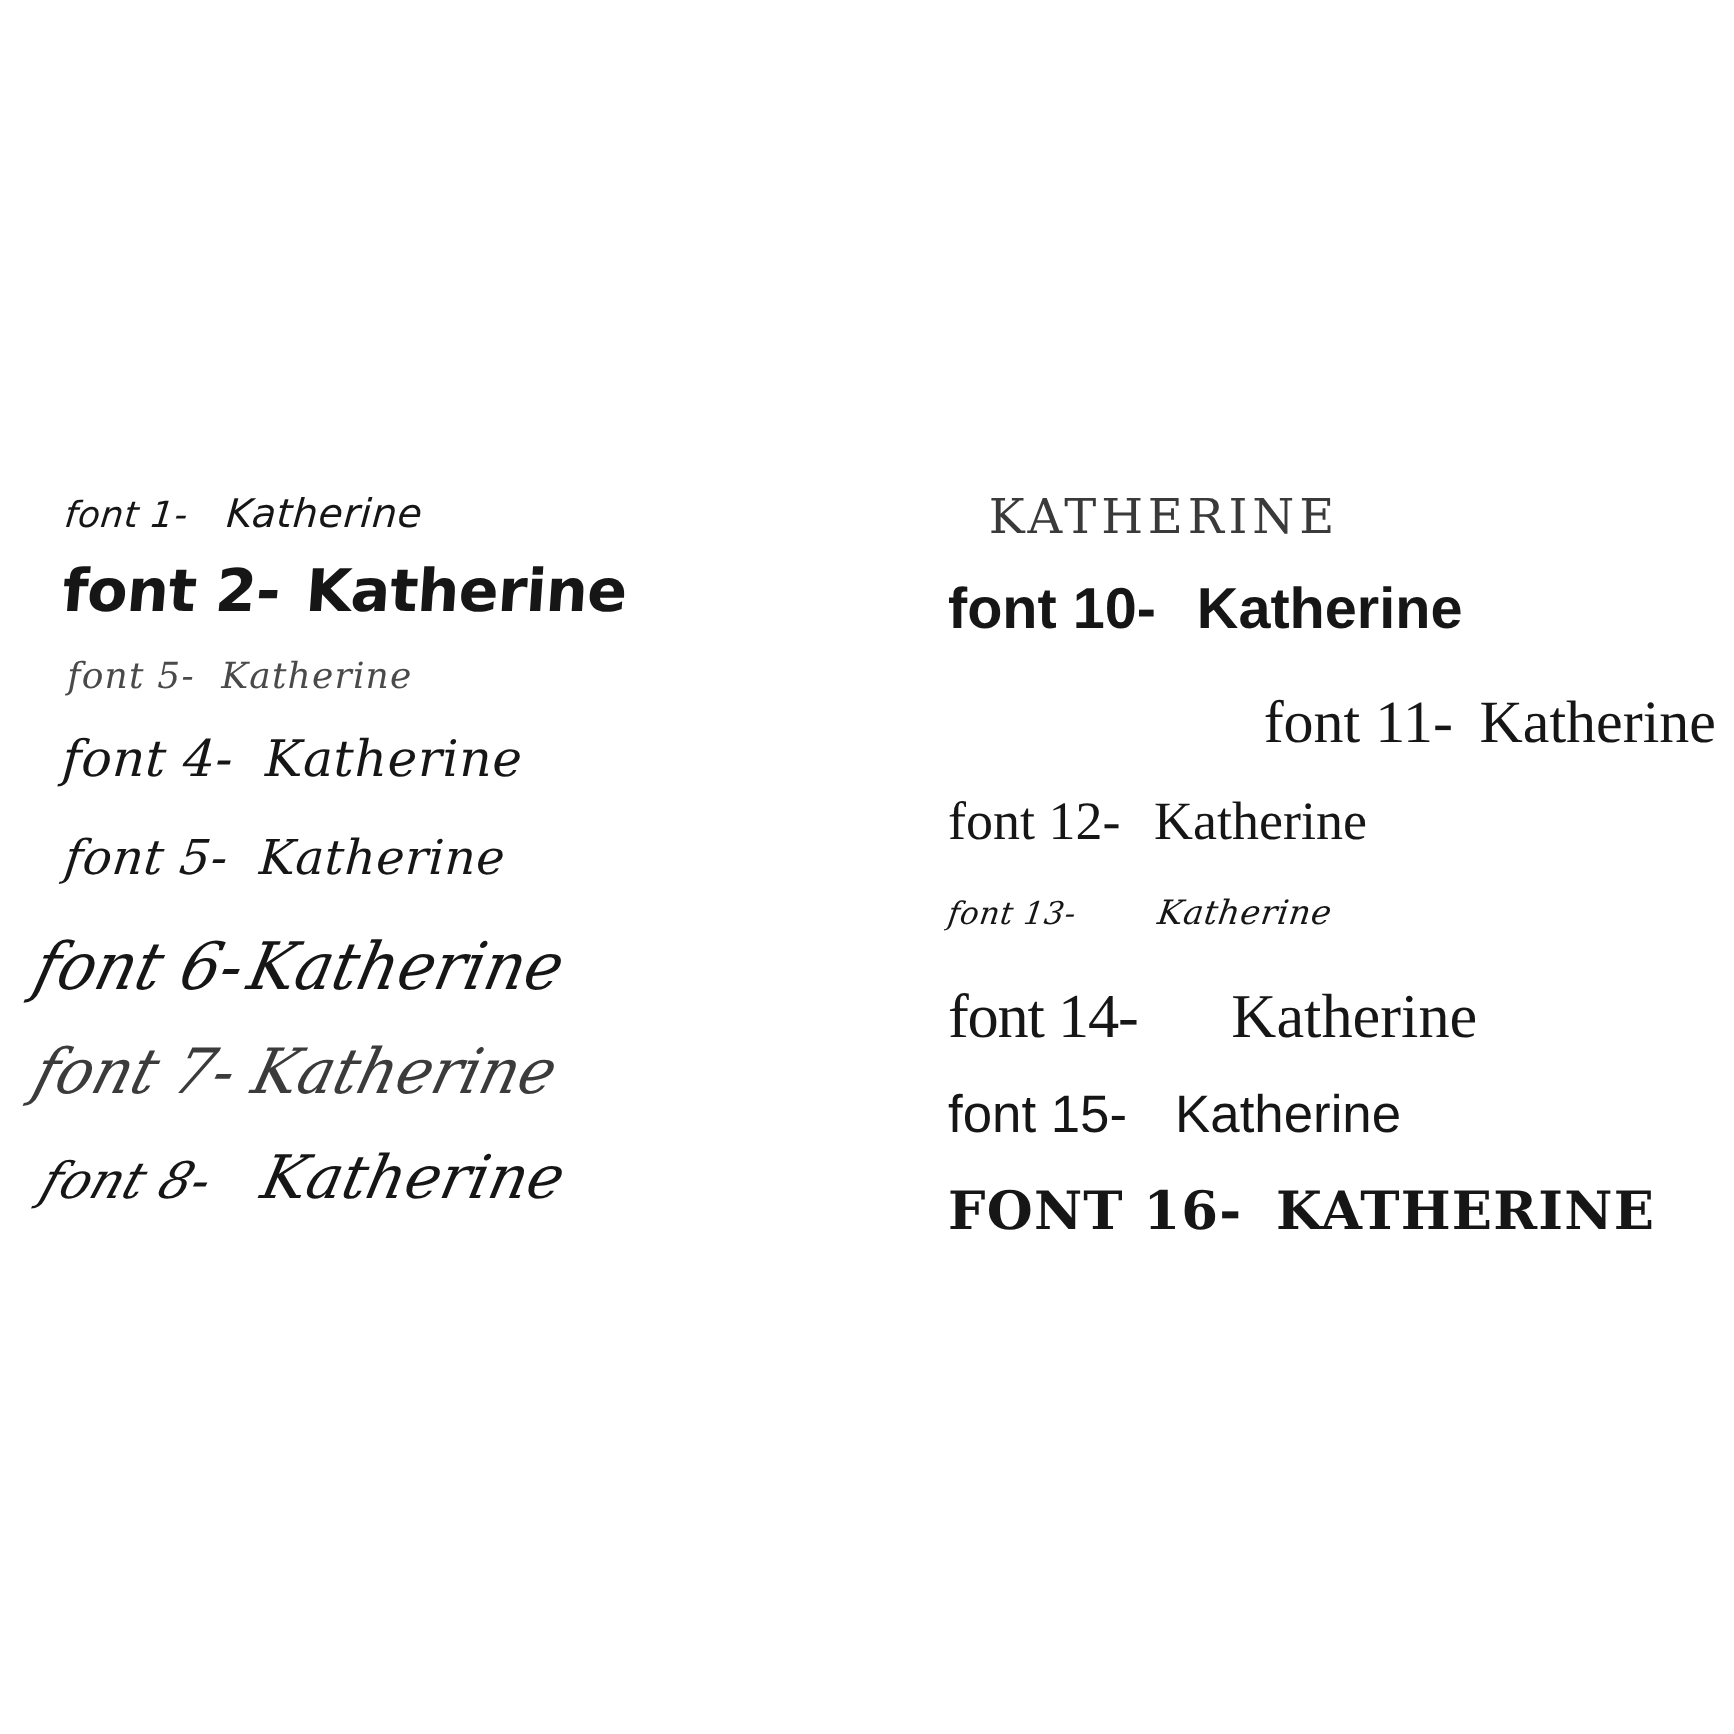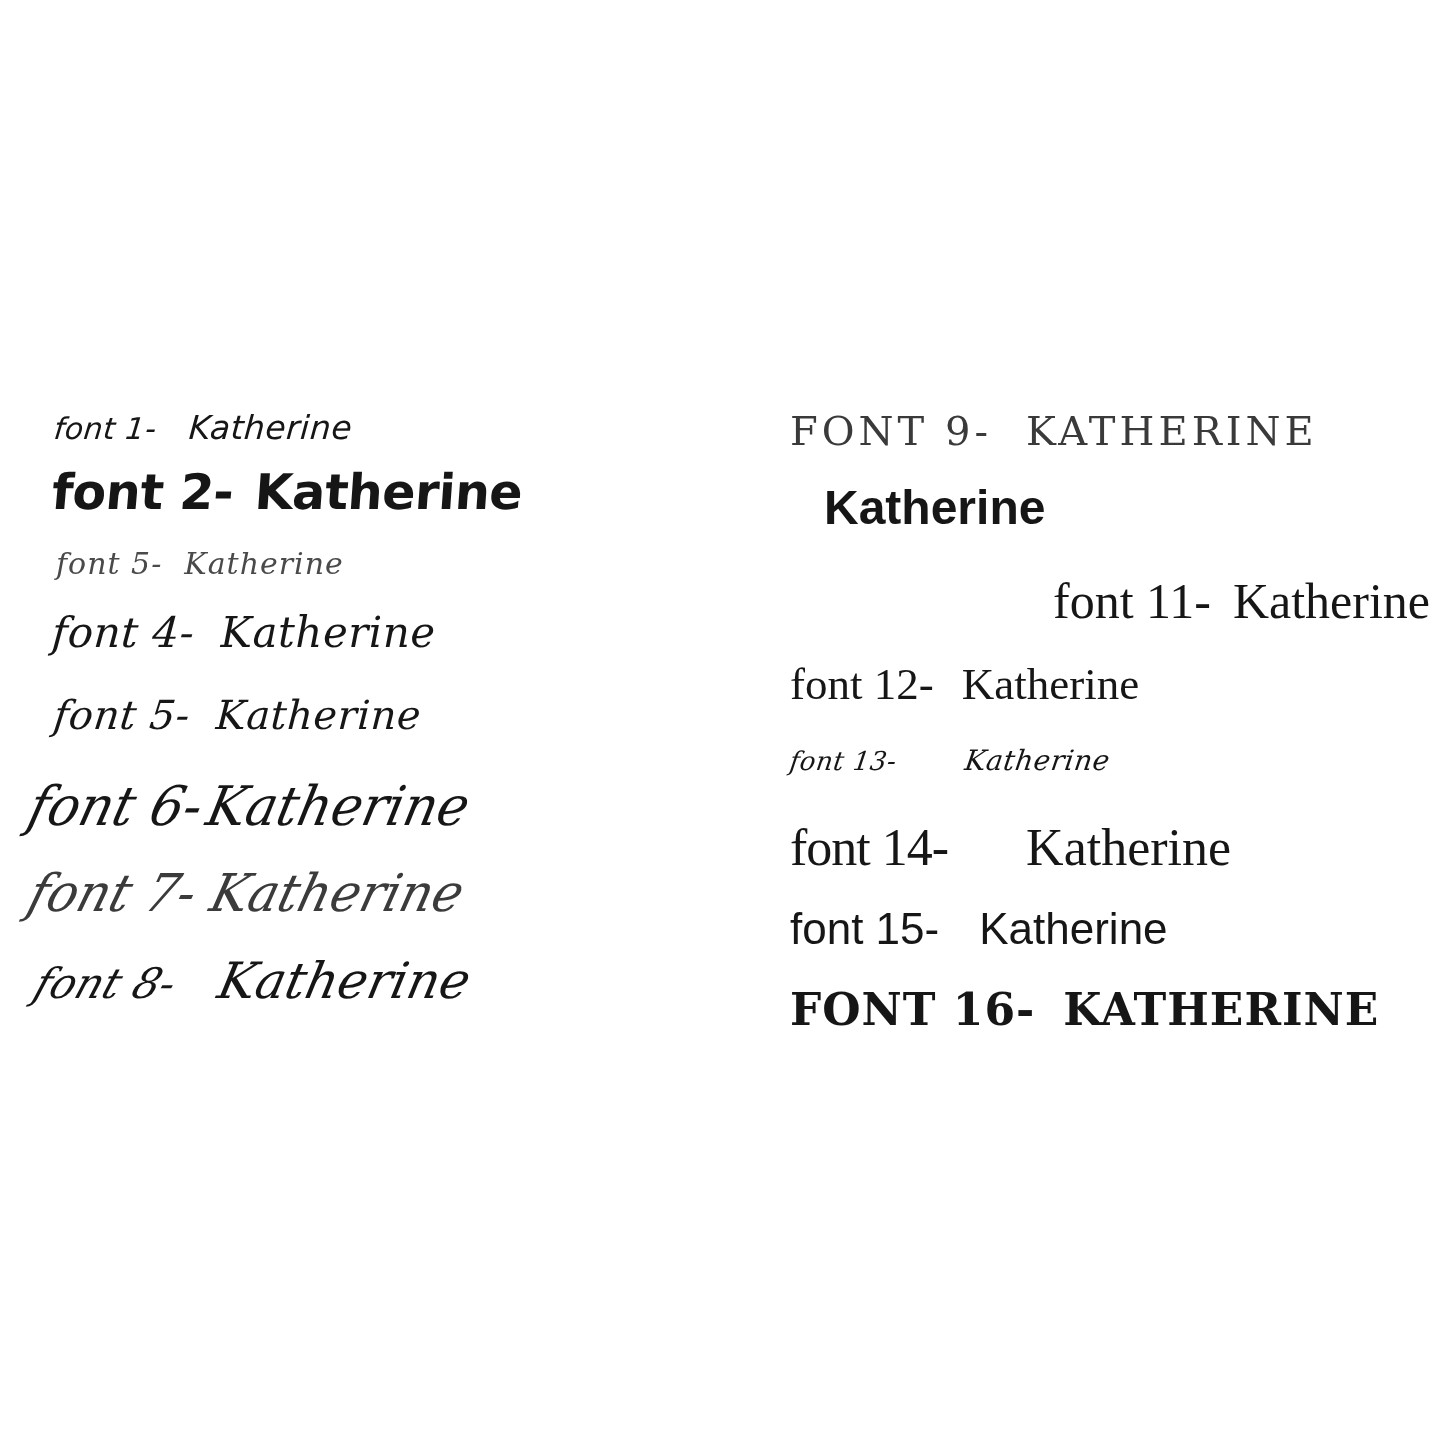--- a/index.html
+++ b/index.html
@@ -272,25 +272,25 @@
     <div class="font-row r8">
       <span class="label">font 8-</span>
       <span class="name">Katherine</span>
     </div>
 
   </div>
 
   <div class="column col-right">
 
     <div class="font-row r9">
-      <span class="label">FONT 9-</span>
       <span class="name">KATHERINE</span>
     </div>
 
     <div class="font-row r10">
+      <span class="label">font 10-</span>
       <span class="name">Katherine</span>
     </div>
 
     <div class="font-row r11">
       <span class="label">font 11-</span>
       <span class="name">Katherine</span>
     </div>
 
     <div class="font-row r12">
       <span class="label">font 12-</span>

